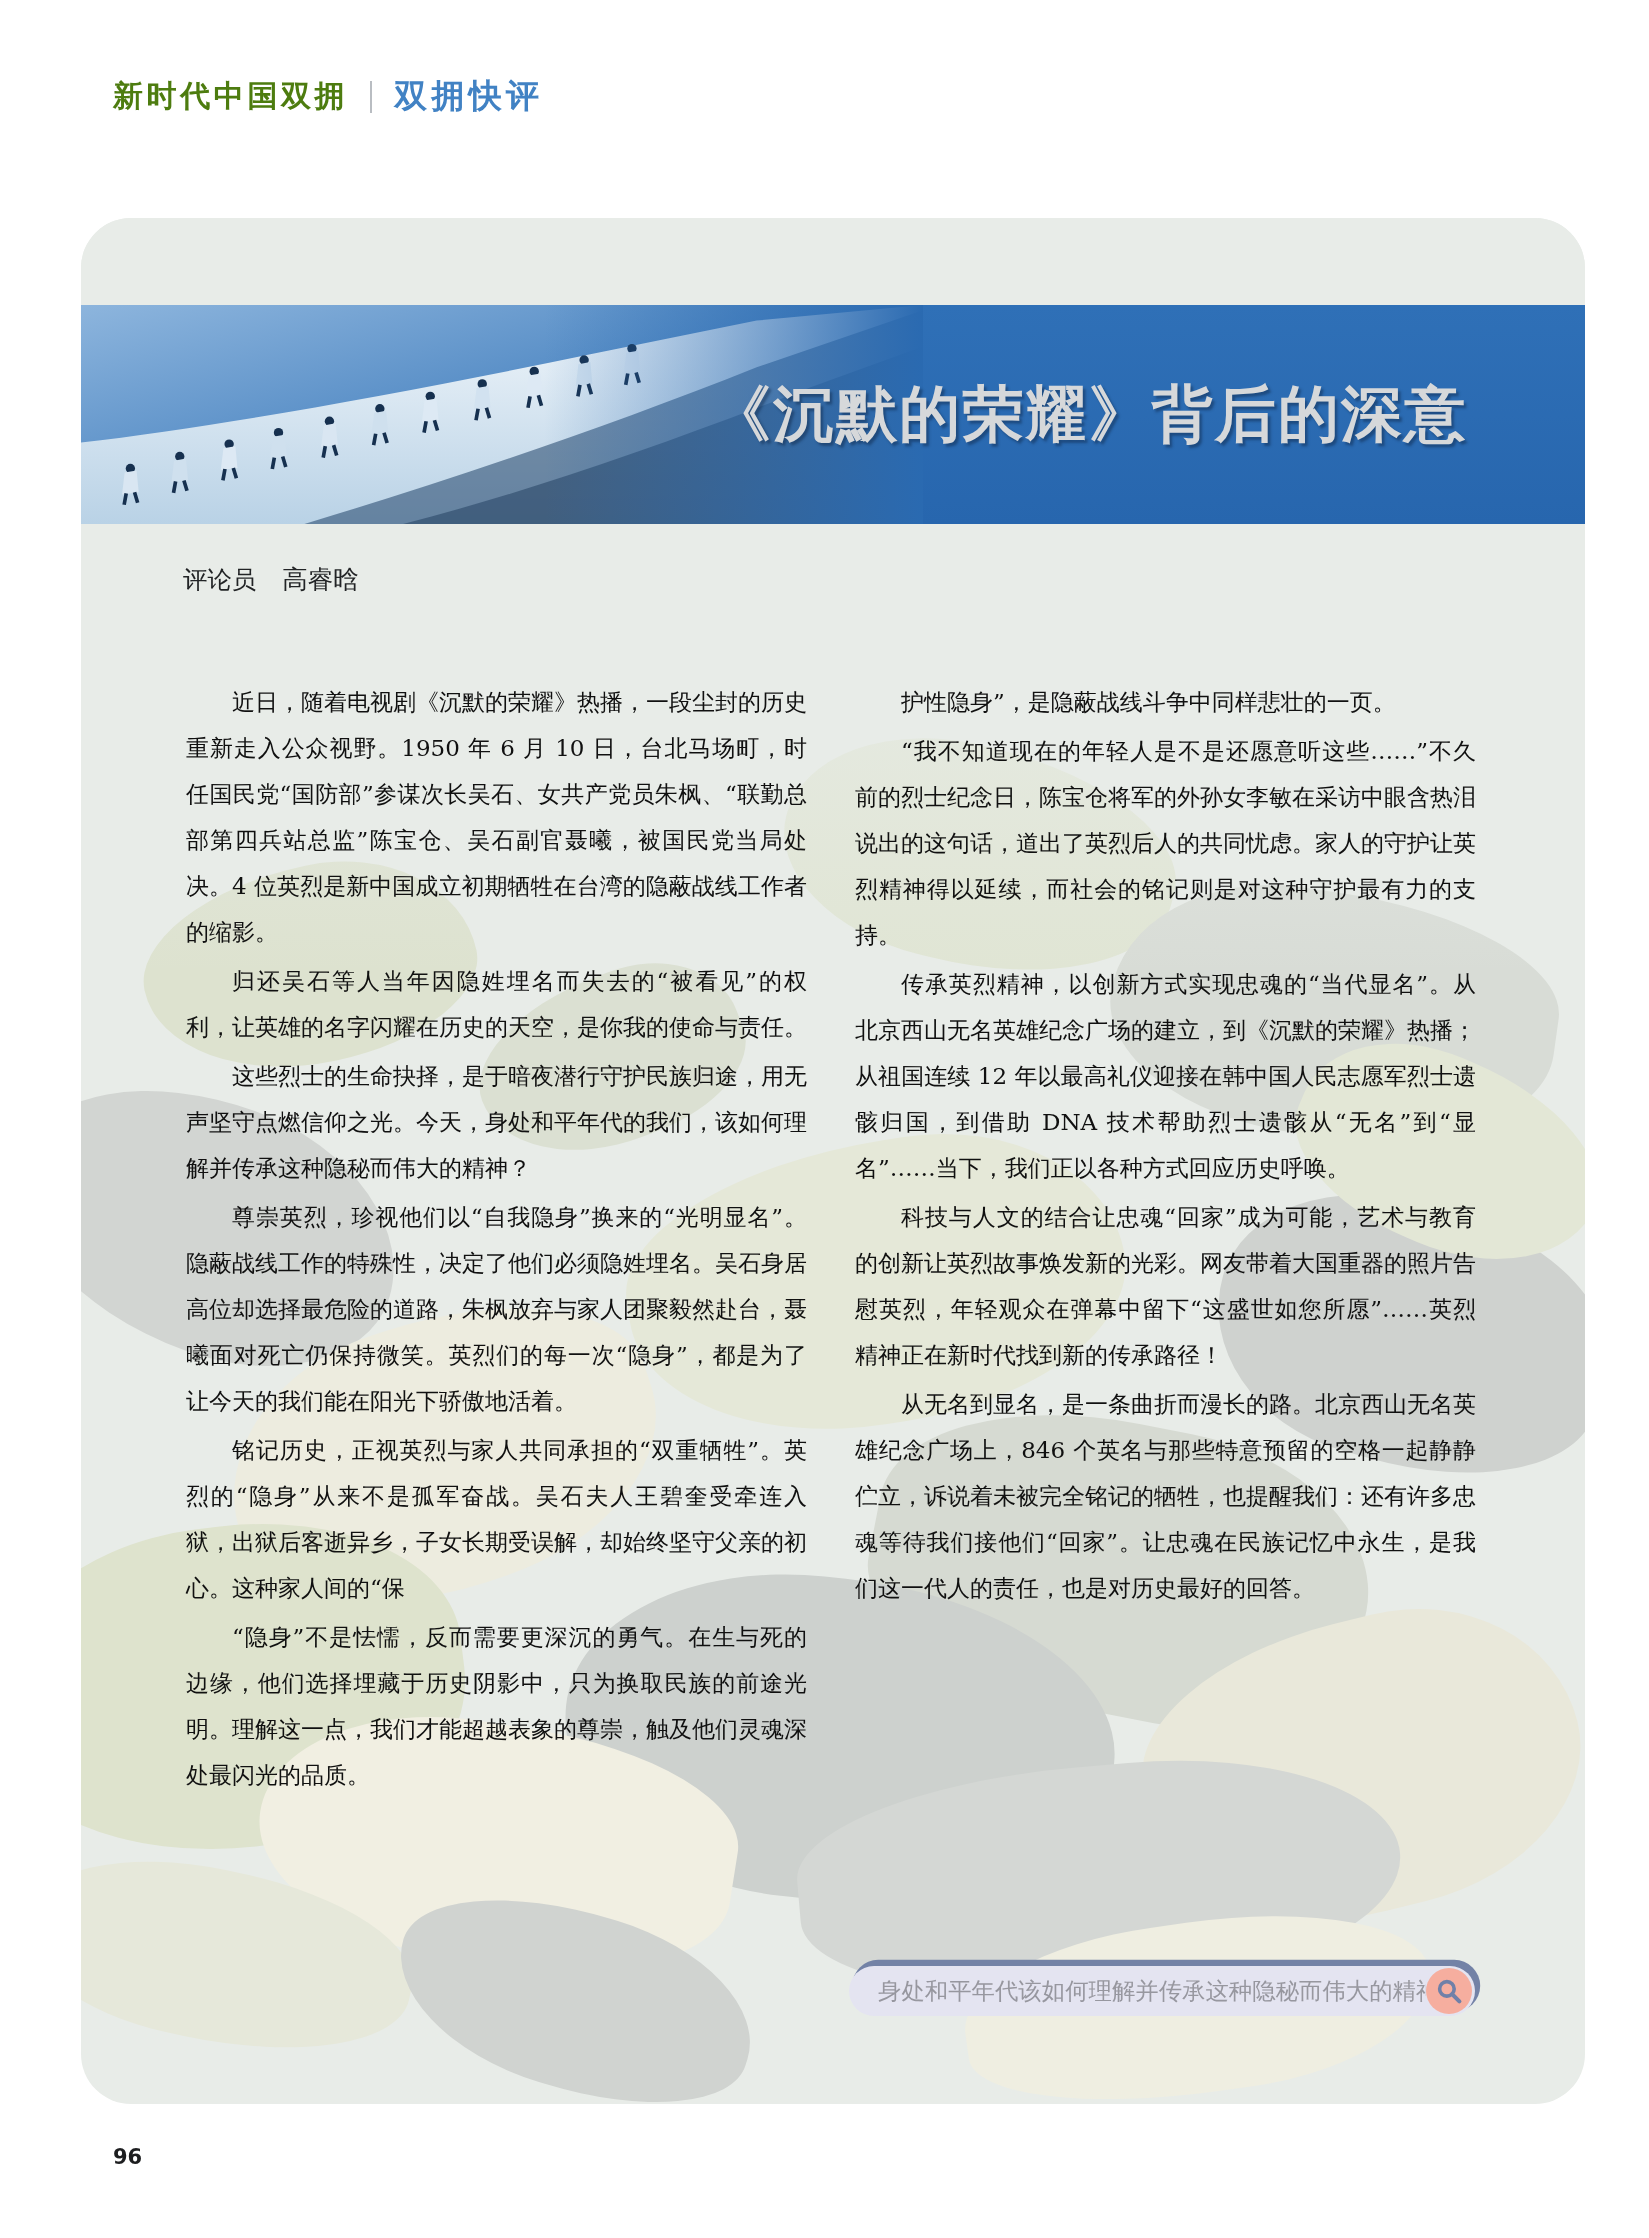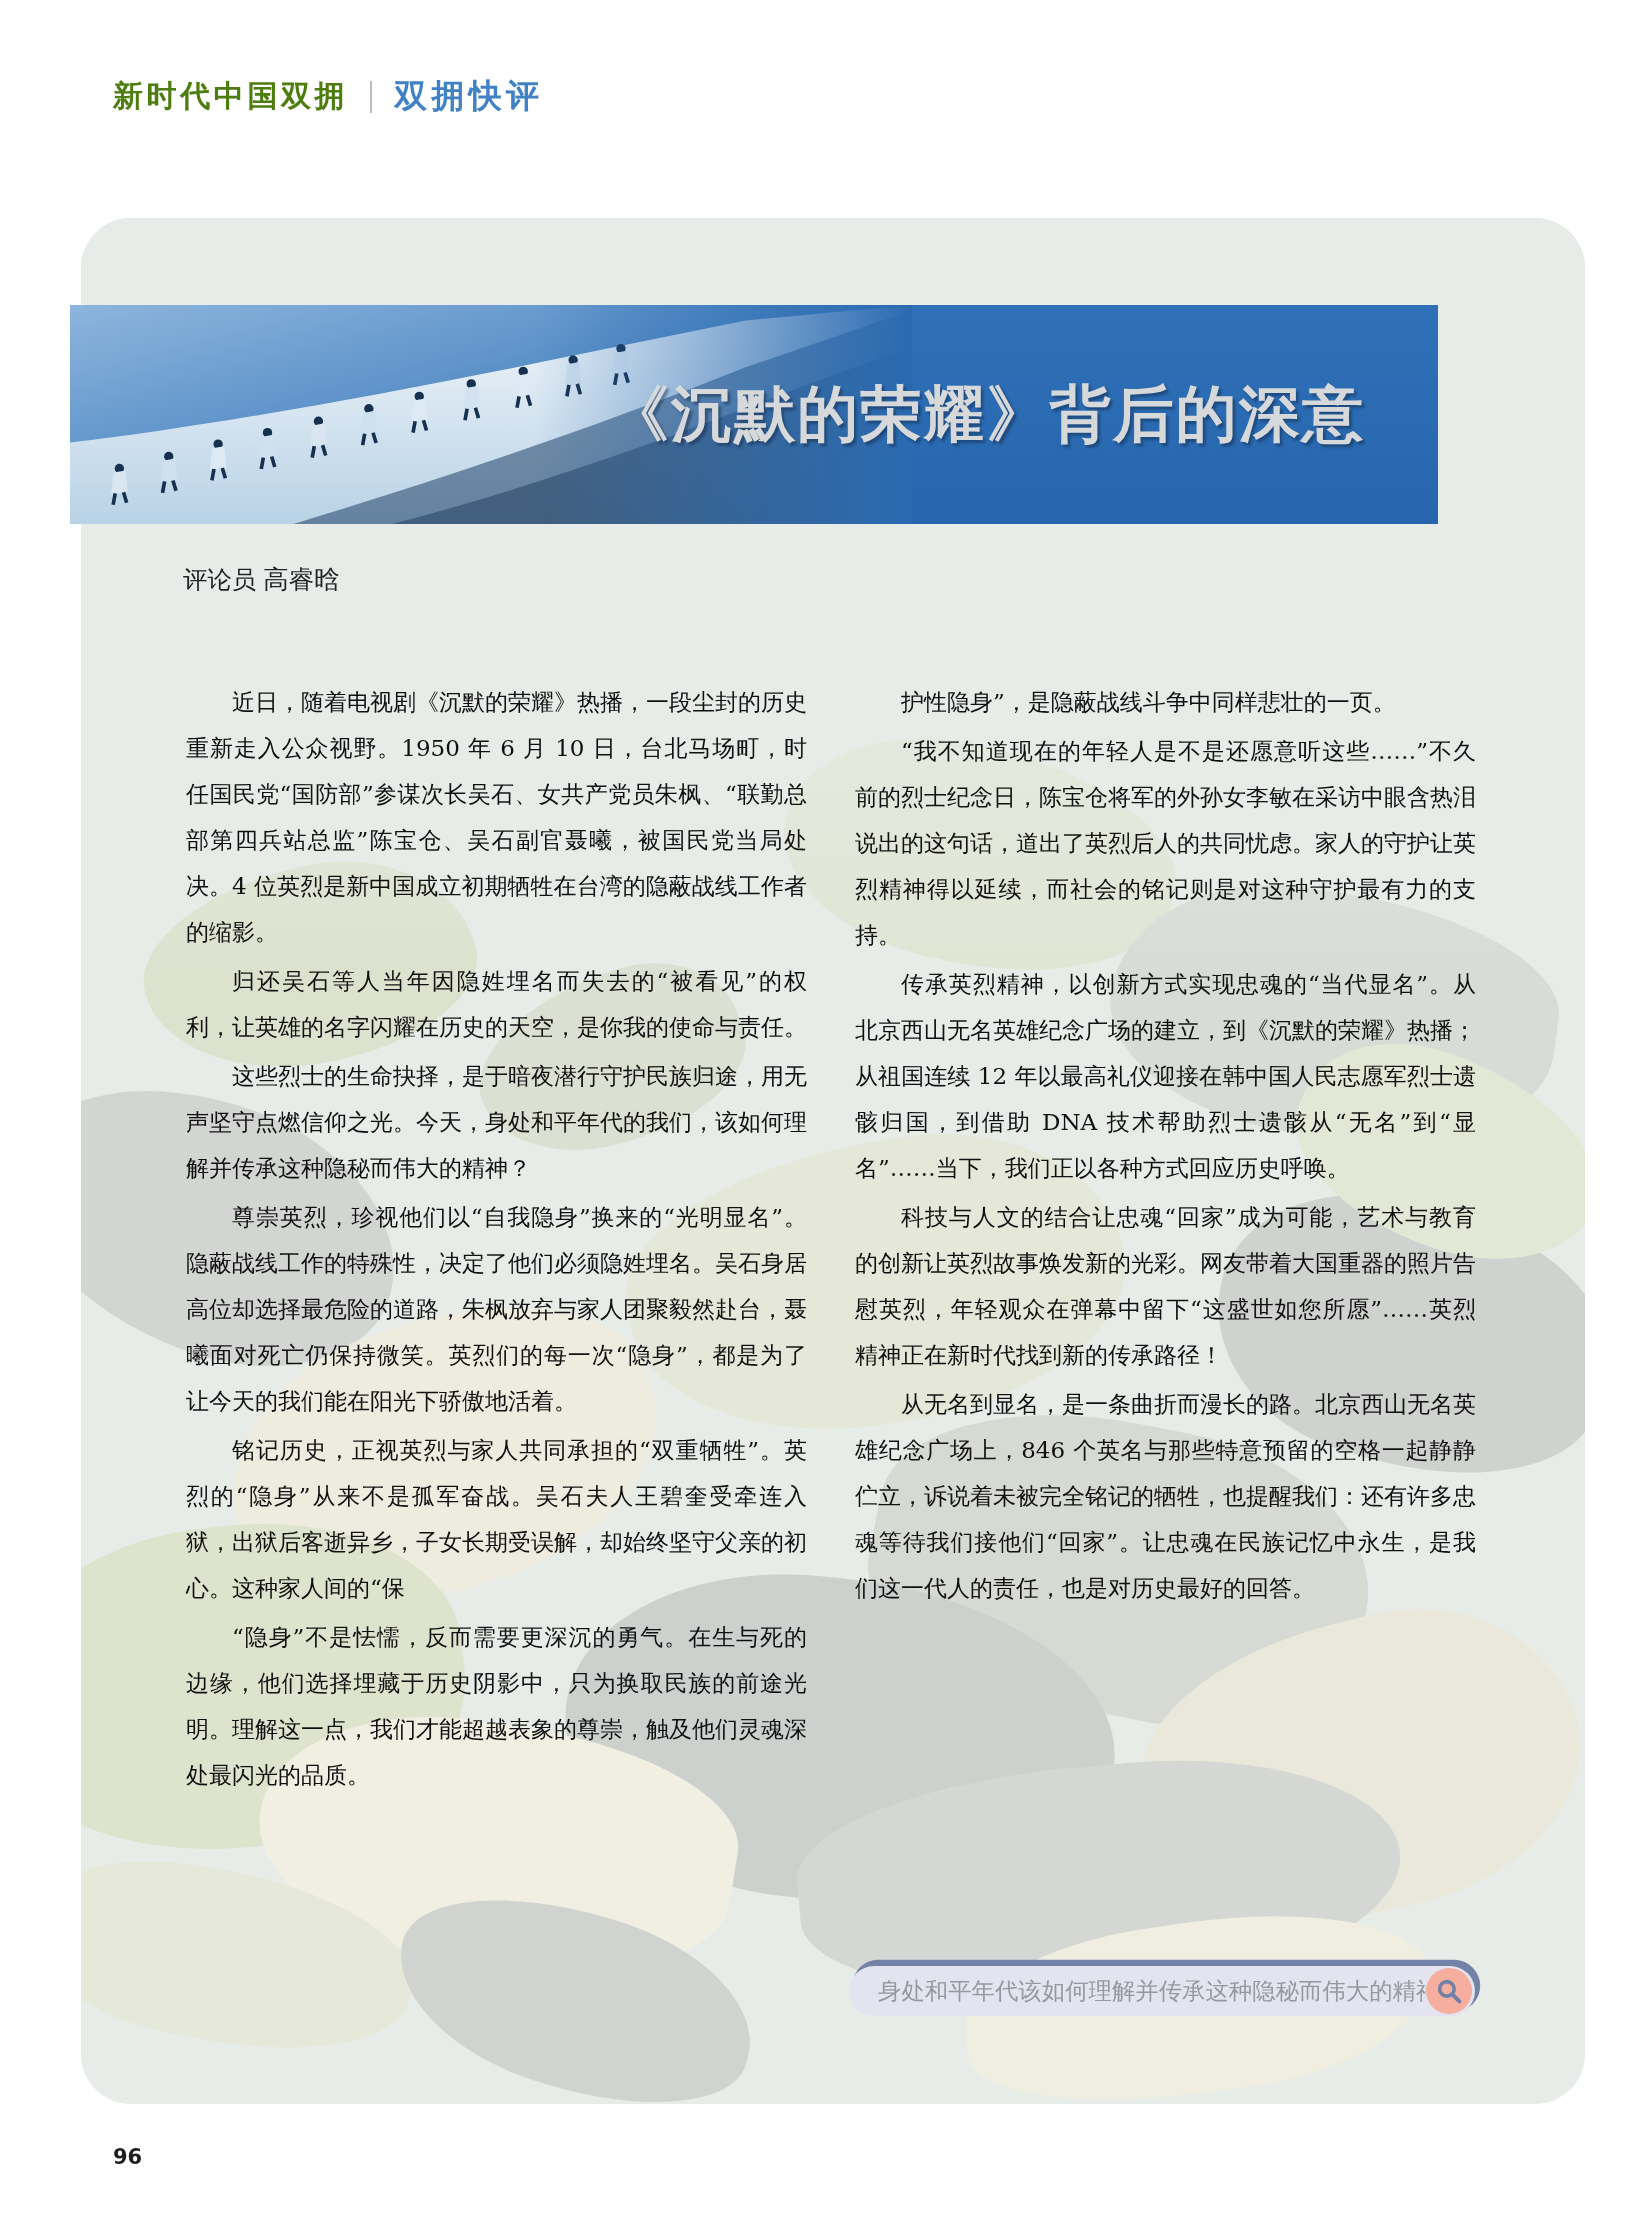--- a/index.html
+++ b/index.html
@@ -44,40 +44,40 @@
   .b16 { left:-62px; top:1652px; width:395px; height:171px; background:#e6e8da; border-radius:50% 50% 56% 44%/54% 46% 50% 50%; transform:rotate(12deg); }
   .b17 { left:883px; top:1704px; width:468px; height:171px; background:#efeee1; border-radius:46% 54% 44% 56%/50% 50% 58% 42%; transform:rotate(-8deg); }
   .b18 { left:312px;  top:1694px; width:364px; height:177px; background:#d0d3d0; border-radius:54% 46% 52% 48%/46% 54% 44% 56%; transform:rotate(17deg); }
   .card-soften {
     position:absolute; inset:0; z-index:1;
     background:linear-gradient(180deg,#e8ece8 0%,#e8ece8 15%,rgba(232,236,232,0.65) 25%,rgba(232,236,232,0) 40%);
   }
 
   
   .banner {
-    position:absolute; left:70px; top:305px; width:1368px; height:219px;
+    position:absolute; left:81px; top:305px; width:1504px; height:219px;
     background:linear-gradient(180deg,#2f70b7 0%,#2766ae 100%);
     overflow:hidden; z-index:3;
   }
   .banner-photo { position:absolute; left:0; top:0; height:219px; width:842px; }
   .banner-title-wrap {
     position:absolute; left:36%; top:0; width:62%; height:100%;
     display:flex; align-items:center; justify-content:center; z-index:2;
   }
   .banner-title {
     font-size:61px; font-weight:bold; color:#d6d8da; letter-spacing:2.1px;
     text-shadow:2.6px 3.1px 2.6px rgba(14,36,66,0.45);
     white-space:nowrap;
   }
 
   
   .byline {
     position:absolute; left:183px; top:562px; z-index:4;
     font-family:"DejaVu Sans","Liberation Sans",sans-serif;
-    font-size:24.4px; color:#222426; display:flex; gap:7px; align-items:baseline;
+    font-size:24.4px; color:#222426; display:flex; gap:26px; align-items:baseline;
   }
   .byline .author-name { font-weight:normal; font-size:25.5px; }
 
   
   .article-col {
     position:absolute; top:676px; width:627px; z-index:4;
     font-size:23px; line-height:46px; text-align:justify; color:#101010;
   }
   .col-left  { left:183px; }
   .col-right { left:852px; }

